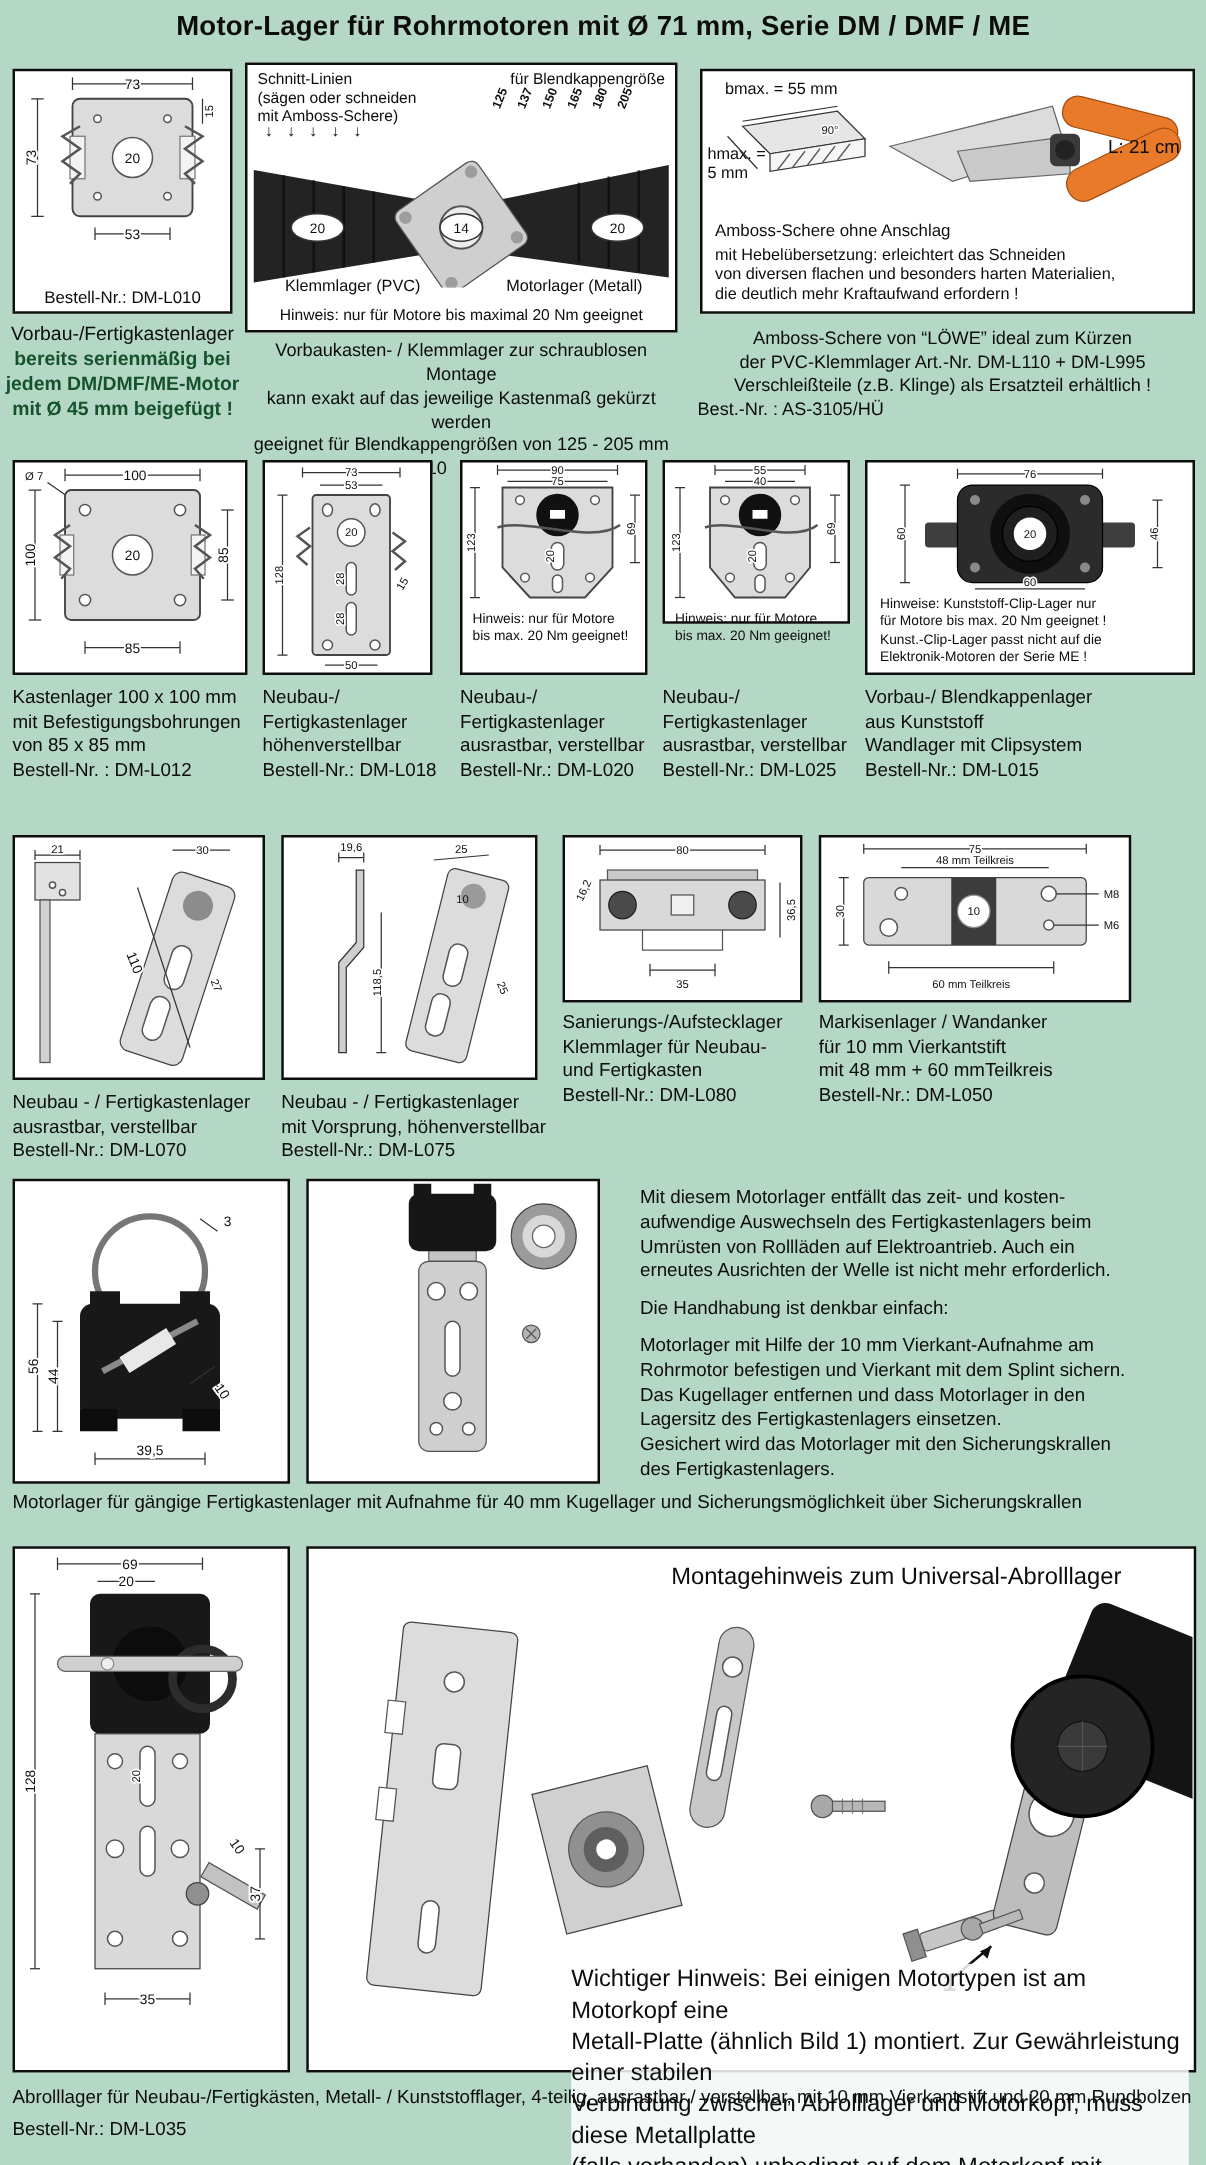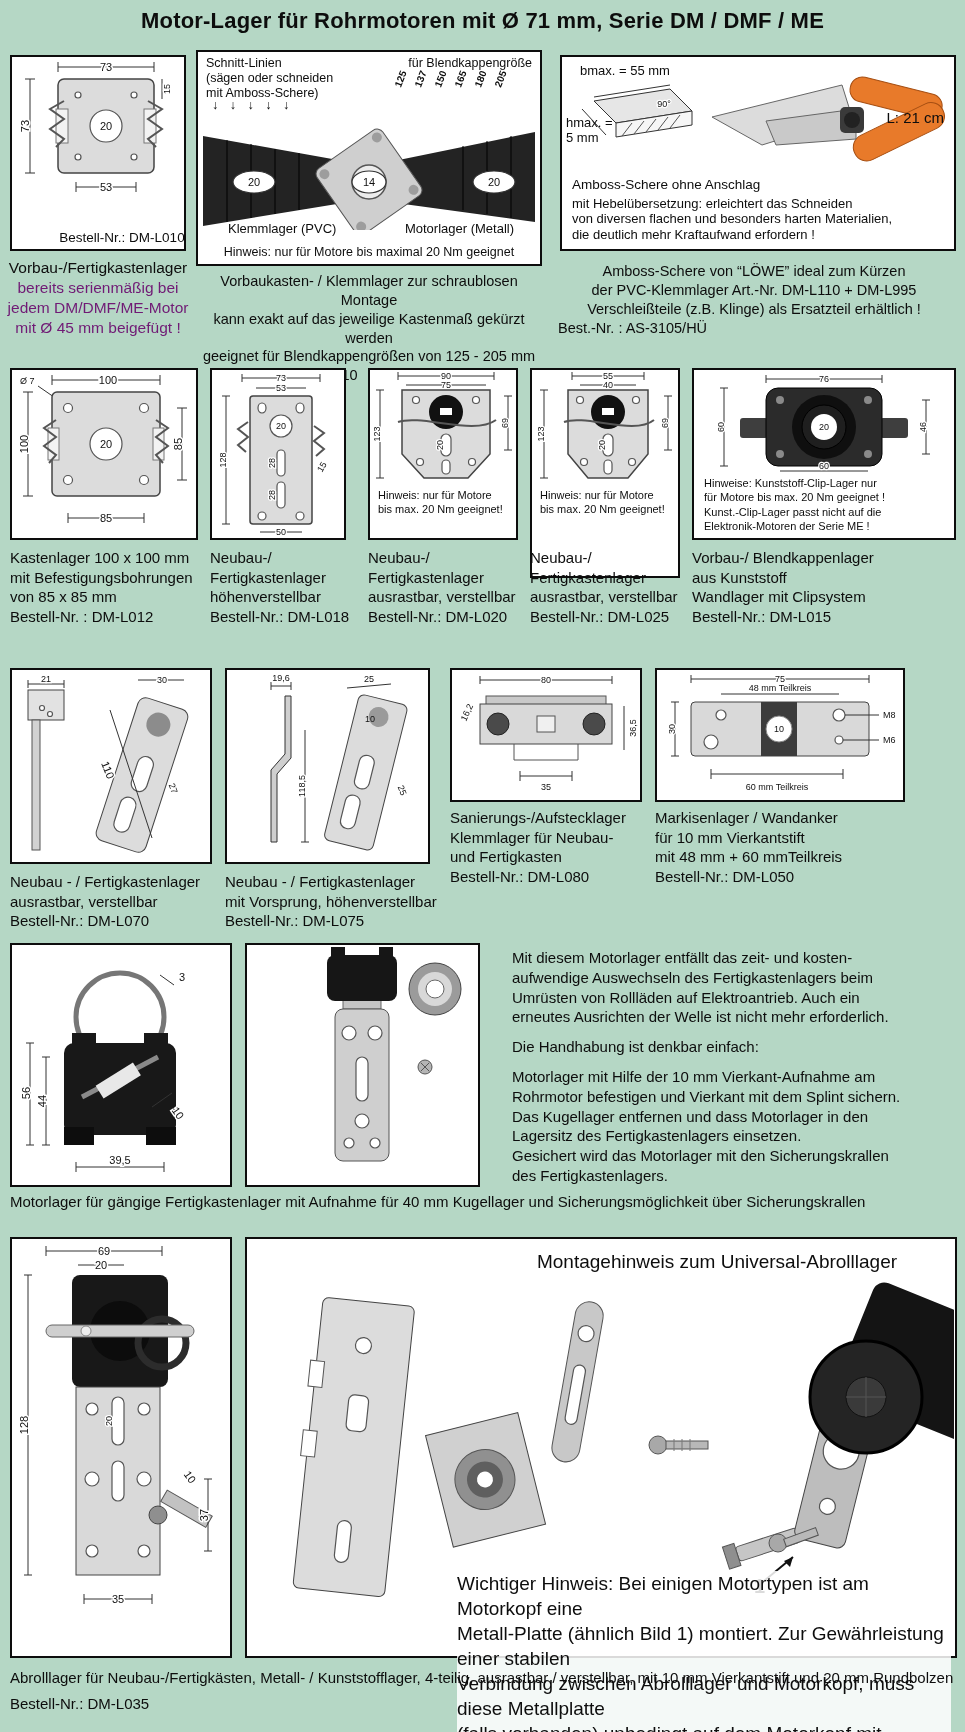--- a/index.html
+++ b/index.html
@@ -4,23 +4,23 @@
 <style>
   html,body{margin:0;padding:0;background:#8fae9f;}
   .page{position:relative;width:965px;height:1732px;background:#b5d7c5;
         font-family:"Liberation Sans",sans-serif;color:#0d0d0d;overflow:hidden;}
   .hdr{position:absolute;top:8px;left:0;width:100%;text-align:center;
        font-size:22px;font-weight:bold;letter-spacing:.2px;}
   .box{position:absolute;background:#fff;border:2px solid #0d0d0d;box-sizing:border-box;}
   .cap{position:absolute;font-size:15px;line-height:1.3;color:#0d0d0d;}
   .ctr{text-align:center}
   .b{font-weight:normal}
-  .red{color:#701a75;font-weight:normal}
+  .red{color:#14532d;font-weight:bold}
   .pre{white-space:pre-line}
-  .ordr{position:absolute;bottom:4px;left:0;width:100%;text-align:center;font-size:13.5px;padding-left:24px;}
+  .ordr{position:absolute;bottom:4px;left:0;width:100%;text-align:center;font-size:13.5px;}
   .ann{position:absolute;font-size:12.5px;line-height:1.18;}
   .hin{position:absolute;font-size:11px;line-height:1.3;}
   .tick{display:inline-block;transform:rotate(-68deg);font-size:10px;font-weight:bold;width:11px;}
   svg{display:block}
   svg text{font-family:"Liberation Sans",sans-serif;fill:#111;}
   .dt{font-size:11px;paint-order:stroke;stroke:#fff;stroke-width:3px;}
   .dt9{font-size:9px;paint-order:stroke;stroke:#fff;stroke-width:2.5px;}
   .dl{stroke:#333;stroke-width:1;fill:none}
   .plate{fill:#dcdcdc;stroke:#444;stroke-width:1.5}
   .wire{fill:none;stroke:#555;stroke-width:2}
@@ -275,21 +275,21 @@
 bis max. 20 Nm geeignet!</span>
     </div>
   </div>
   <div class="cap" style="left:368px;top:548px;width:155px">
     <div class="b pre">Neubau-/
 Fertigkastenlager</div>
     <div>ausrastbar, verstellbar</div>
     <div class="b">Bestell-Nr.: DM-L020</div>
   </div>
 
-  <div class="box" style="left:530px;top:368px;width:150px;height:210px">
+  <div class="box" style="left:530px;top:368px;width:150px;height:131px">
     <svg viewBox="0 0 148 114" width="148" height="114">
       <line class="dl" x1="40" y1="6" x2="112" y2="6"></line>
         <line class="dl" x1="40" y1="2" x2="40" y2="10"></line>
         <line class="dl" x1="112" y1="2" x2="112" y2="10"></line>
       <text class="dt9" x="76" y="9" text-anchor="middle">55</text>
       <line class="dl" x1="48" y1="15" x2="104" y2="15"></line>
       <text class="dt9" x="76" y="18" text-anchor="middle">40</text>
       <polygon class="plate" points="36,20 116,20 116,84 96,108 56,108 36,84"></polygon>
       <circle class="hole" cx="48" cy="30" r="3.5"></circle>
         <circle class="hole" cx="104" cy="30" r="3.5"></circle>

